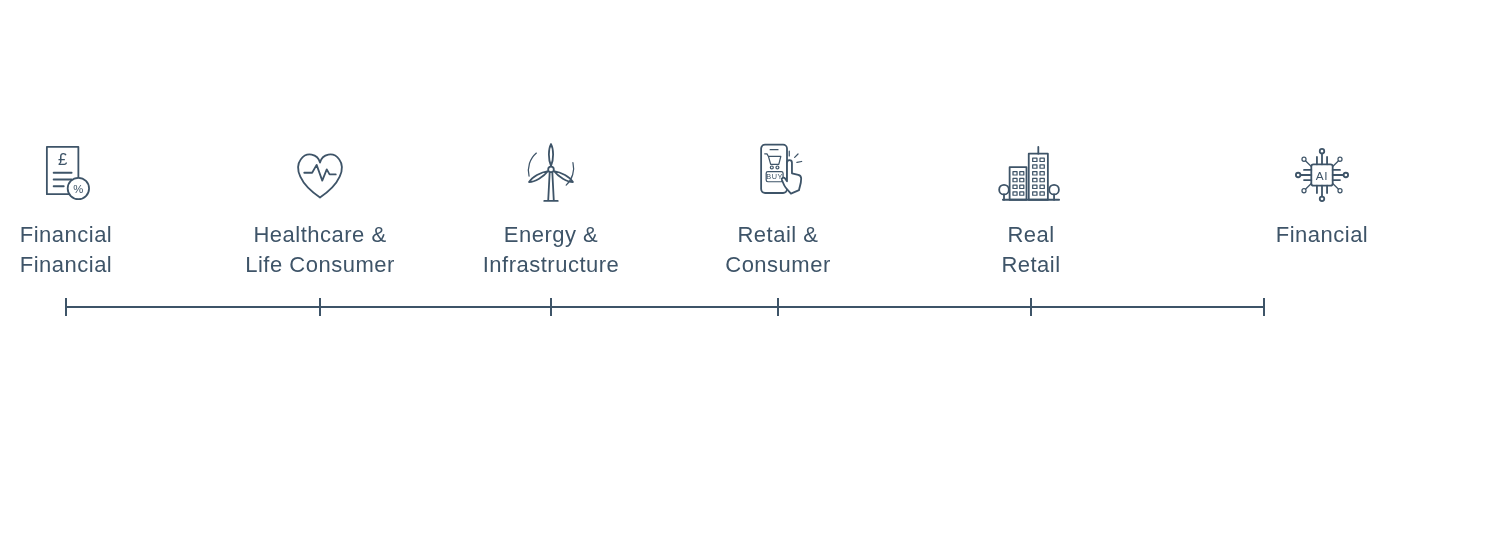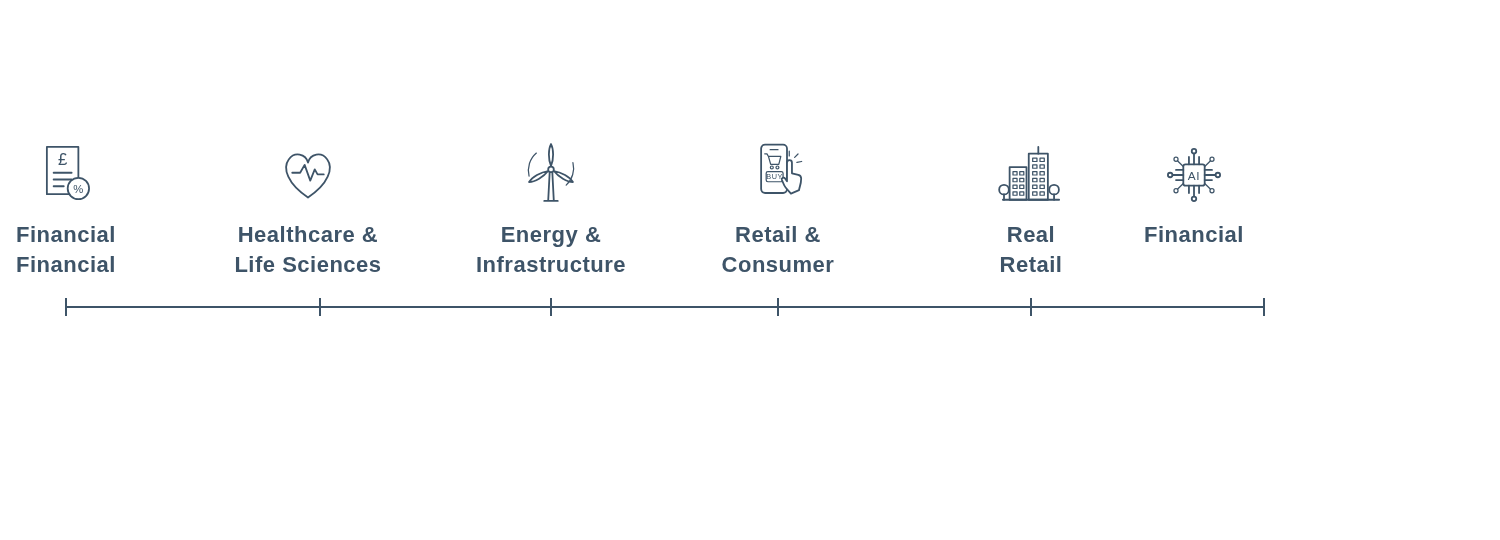--- a/index.html
+++ b/index.html
@@ -26,25 +26,25 @@
     height:78px;width:78px;
     display:flex;align-items:center;justify-content:center;
     margin-bottom:6px;
   }
   .sector .label{
     color:var(--ink);
     font-size:22px;
     line-height:30px;
     letter-spacing:0.5px;
     text-align:center;
-    font-weight:700;
+    font-weight:400;
   }
   
-  .s1{left:-54px;} .s2{left:188px;justify-content:space-between;} .s3{left:431px;}
-  .s4{left:658px;} .s5{left:911px;} .s6{left:1074px;}
+  .s1{left:-54px;} .s2{left:200px;justify-content:space-between;} .s3{left:431px;}
+  .s4{left:658px;} .s5{left:911px;} .s6{left:1202px;}
 
   
   .iconbox svg{stroke:var(--ink);fill:none;stroke-width:1.6;stroke-linecap:round;stroke-linejoin:round;}
   .iconbox svg .thin{stroke-width:1.1;}
   .iconbox svg .mask{fill:var(--bg);}
   .iconbox svg text{fill:var(--ink);stroke:none;font-family:"Liberation Sans", sans-serif;font-weight:400;}
 
   
   .ruler-line{
     position:absolute;left:66px;top:306px;
@@ -79,21 +79,21 @@
 
   <div class="sector s2">
     <div class="iconbox">
       <svg viewBox="0 0 64 64" width="72" height="72" aria-hidden="true">
         <path d="M32 52 C 14 40, 9 26, 15 18 C 20 11, 30 13, 32 21 C 34 13, 44 11, 49 18 C 55 26, 50 40, 32 52 Z"></path>
         <path d="M18 30 H25 L29 23 L34 37 L38 27 L40.5 31.5 H46"></path>
       </svg>
     </div>
     <div class="label">
       <div>Healthcare &amp;</div>
-      <div>Life Sciences</div>
+      <div>Life Consumer</div>
     </div>
   </div>
 
   <div class="sector s4">
     <div class="iconbox">
       <svg viewBox="0 0 64 64" width="72" height="72" aria-hidden="true">
         <rect x="17" y="5" width="23" height="43" rx="3.5"></rect>
         <path class="thin" d="M25 9.5 h7"></path>
         <path class="thin" d="M23.5 15.5 h11 l-1.8 7 h-7.2 z M23.5 15.5 l-1.3 -2.3 h-2"></path>
         <circle class="thin" cx="26.5" cy="25.3" r="1.3"></circle>

